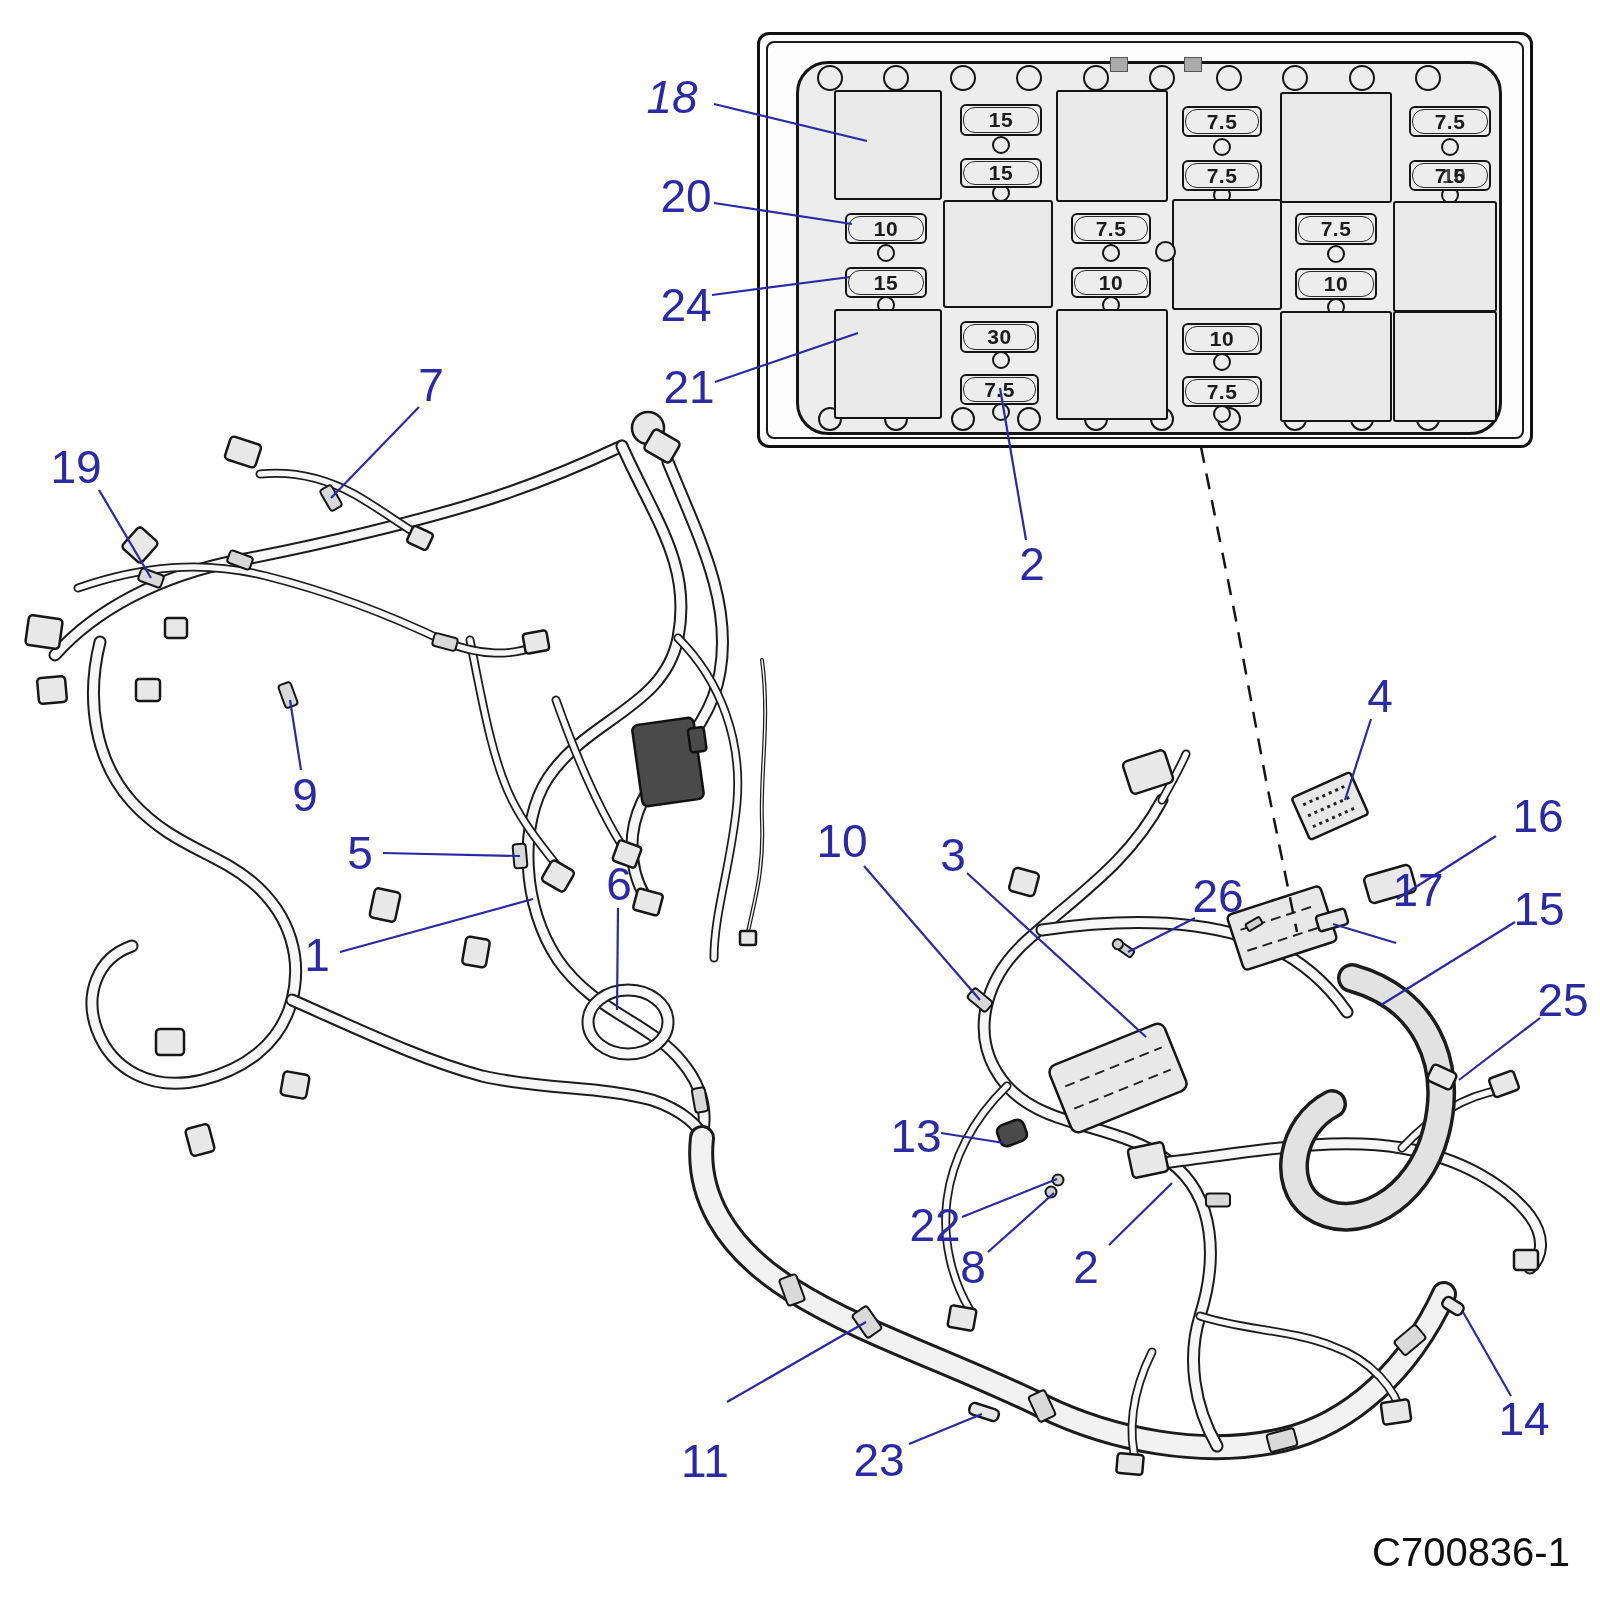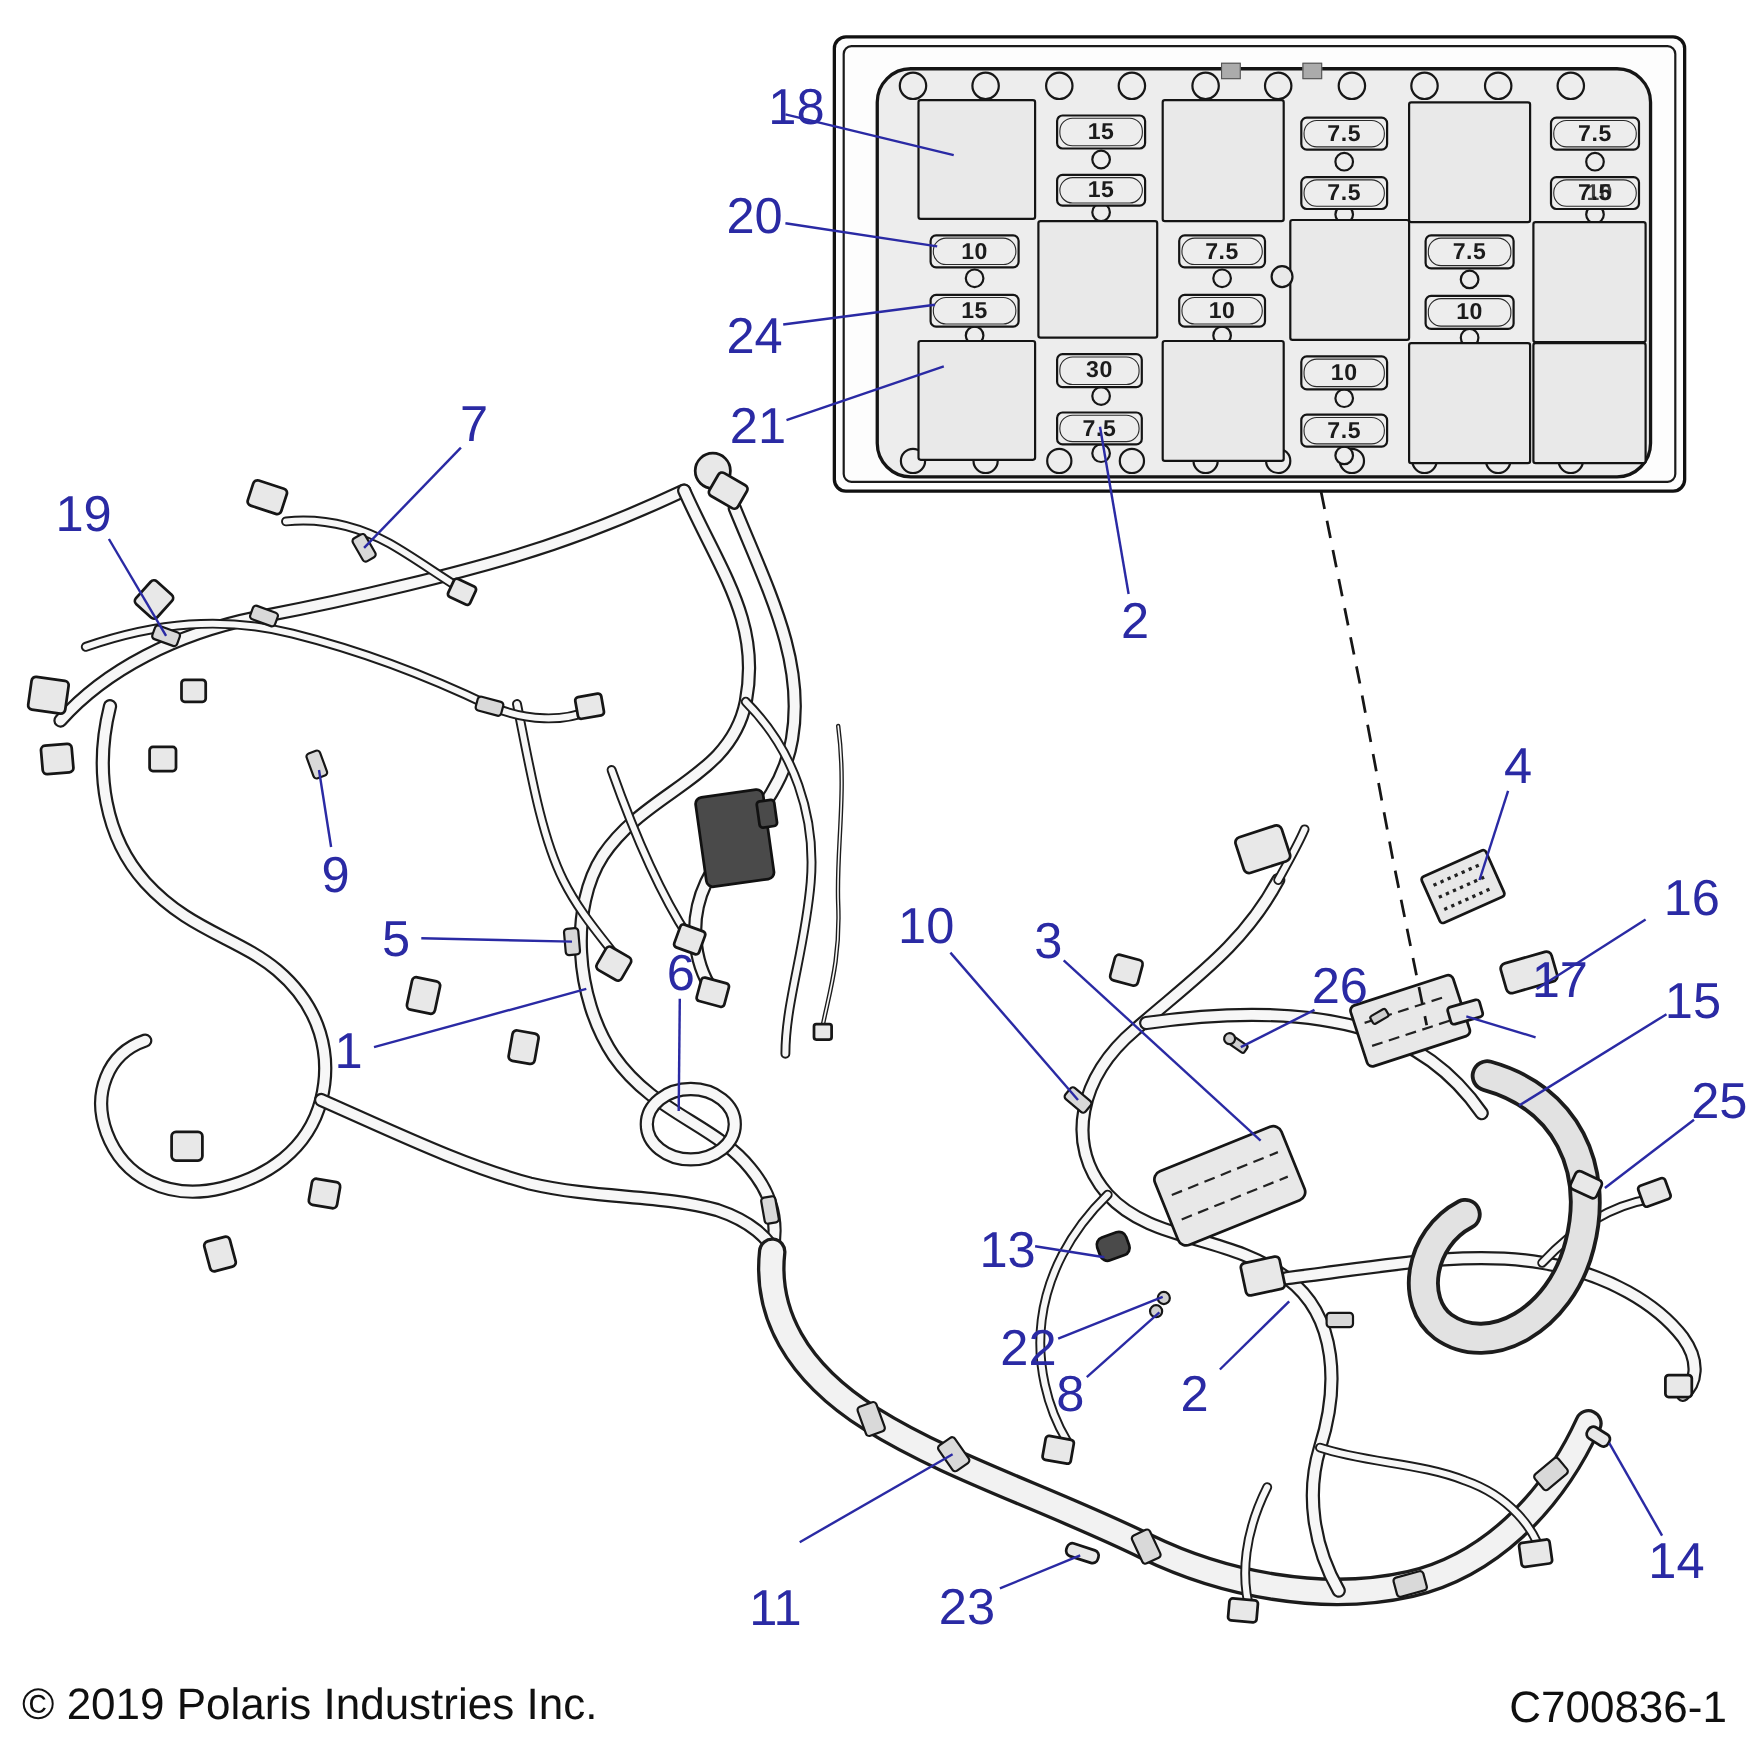--- a/index.html
+++ b/index.html
@@ -399,21 +399,21 @@
       <line x1="941" y1="1133" x2="1004" y2="1143" stroke="#2a2aa4" stroke-width="2.2"></line>
       <line x1="962" y1="1217" x2="1057" y2="1179" stroke="#2a2aa4" stroke-width="2.2"></line>
       <line x1="988" y1="1252" x2="1054" y2="1193" stroke="#2a2aa4" stroke-width="2.2"></line>
       <line x1="1109" y1="1245" x2="1172" y2="1183" stroke="#2a2aa4" stroke-width="2.2"></line>
       <line x1="727" y1="1402" x2="866" y2="1322" stroke="#2a2aa4" stroke-width="2.2"></line>
       <line x1="909" y1="1444" x2="982" y2="1414" stroke="#2a2aa4" stroke-width="2.2"></line>
       <line x1="1511" y1="1396" x2="1463" y2="1312" stroke="#2a2aa4" stroke-width="2.2"></line>
     </svg>
 
   <div id="callouts">
-      <div class="callout" style="left: 724px; top: 97px;">18</div>
+      <div class="callout" style="left: 672px; top: 97px; font-style: italic;">18</div>
       <div class="callout" style="left: 686px; top: 196px;">20</div>
       <div class="callout" style="left: 686px; top: 305px;">24</div>
       <div class="callout" style="left: 689px; top: 387px;">21</div>
       <div class="callout" style="left: 1032px; top: 564px;">2</div>
       <div class="callout" style="left: 431px; top: 385px;">7</div>
       <div class="callout" style="left: 76px; top: 467px;">19</div>
       <div class="callout" style="left: 305px; top: 795px;">9</div>
       <div class="callout" style="left: 360px; top: 853px;">5</div>
       <div class="callout" style="left: 317px; top: 955px;">1</div>
       <div class="callout" style="left: 619px; top: 884px;">6</div>
@@ -427,15 +427,14 @@
       <div class="callout" style="left: 1563px; top: 1000px;">25</div>
       <div class="callout" style="left: 916px; top: 1136px;">13</div>
       <div class="callout" style="left: 935px; top: 1225px;">22</div>
       <div class="callout" style="left: 973px; top: 1267px;">8</div>
       <div class="callout" style="left: 1086px; top: 1267px;">2</div>
       <div class="callout" style="left: 705px; top: 1461px;">11</div>
       <div class="callout" style="left: 879px; top: 1460px;">23</div>
       <div class="callout" style="left: 1524px; top: 1419px;">14</div>
     </div>
 
-  <div id="footer-left">© 2019 Polaris Industries Inc.</div>
   <div id="footer-right">C700836-1</div>
 </div>
 
 </body></html>

